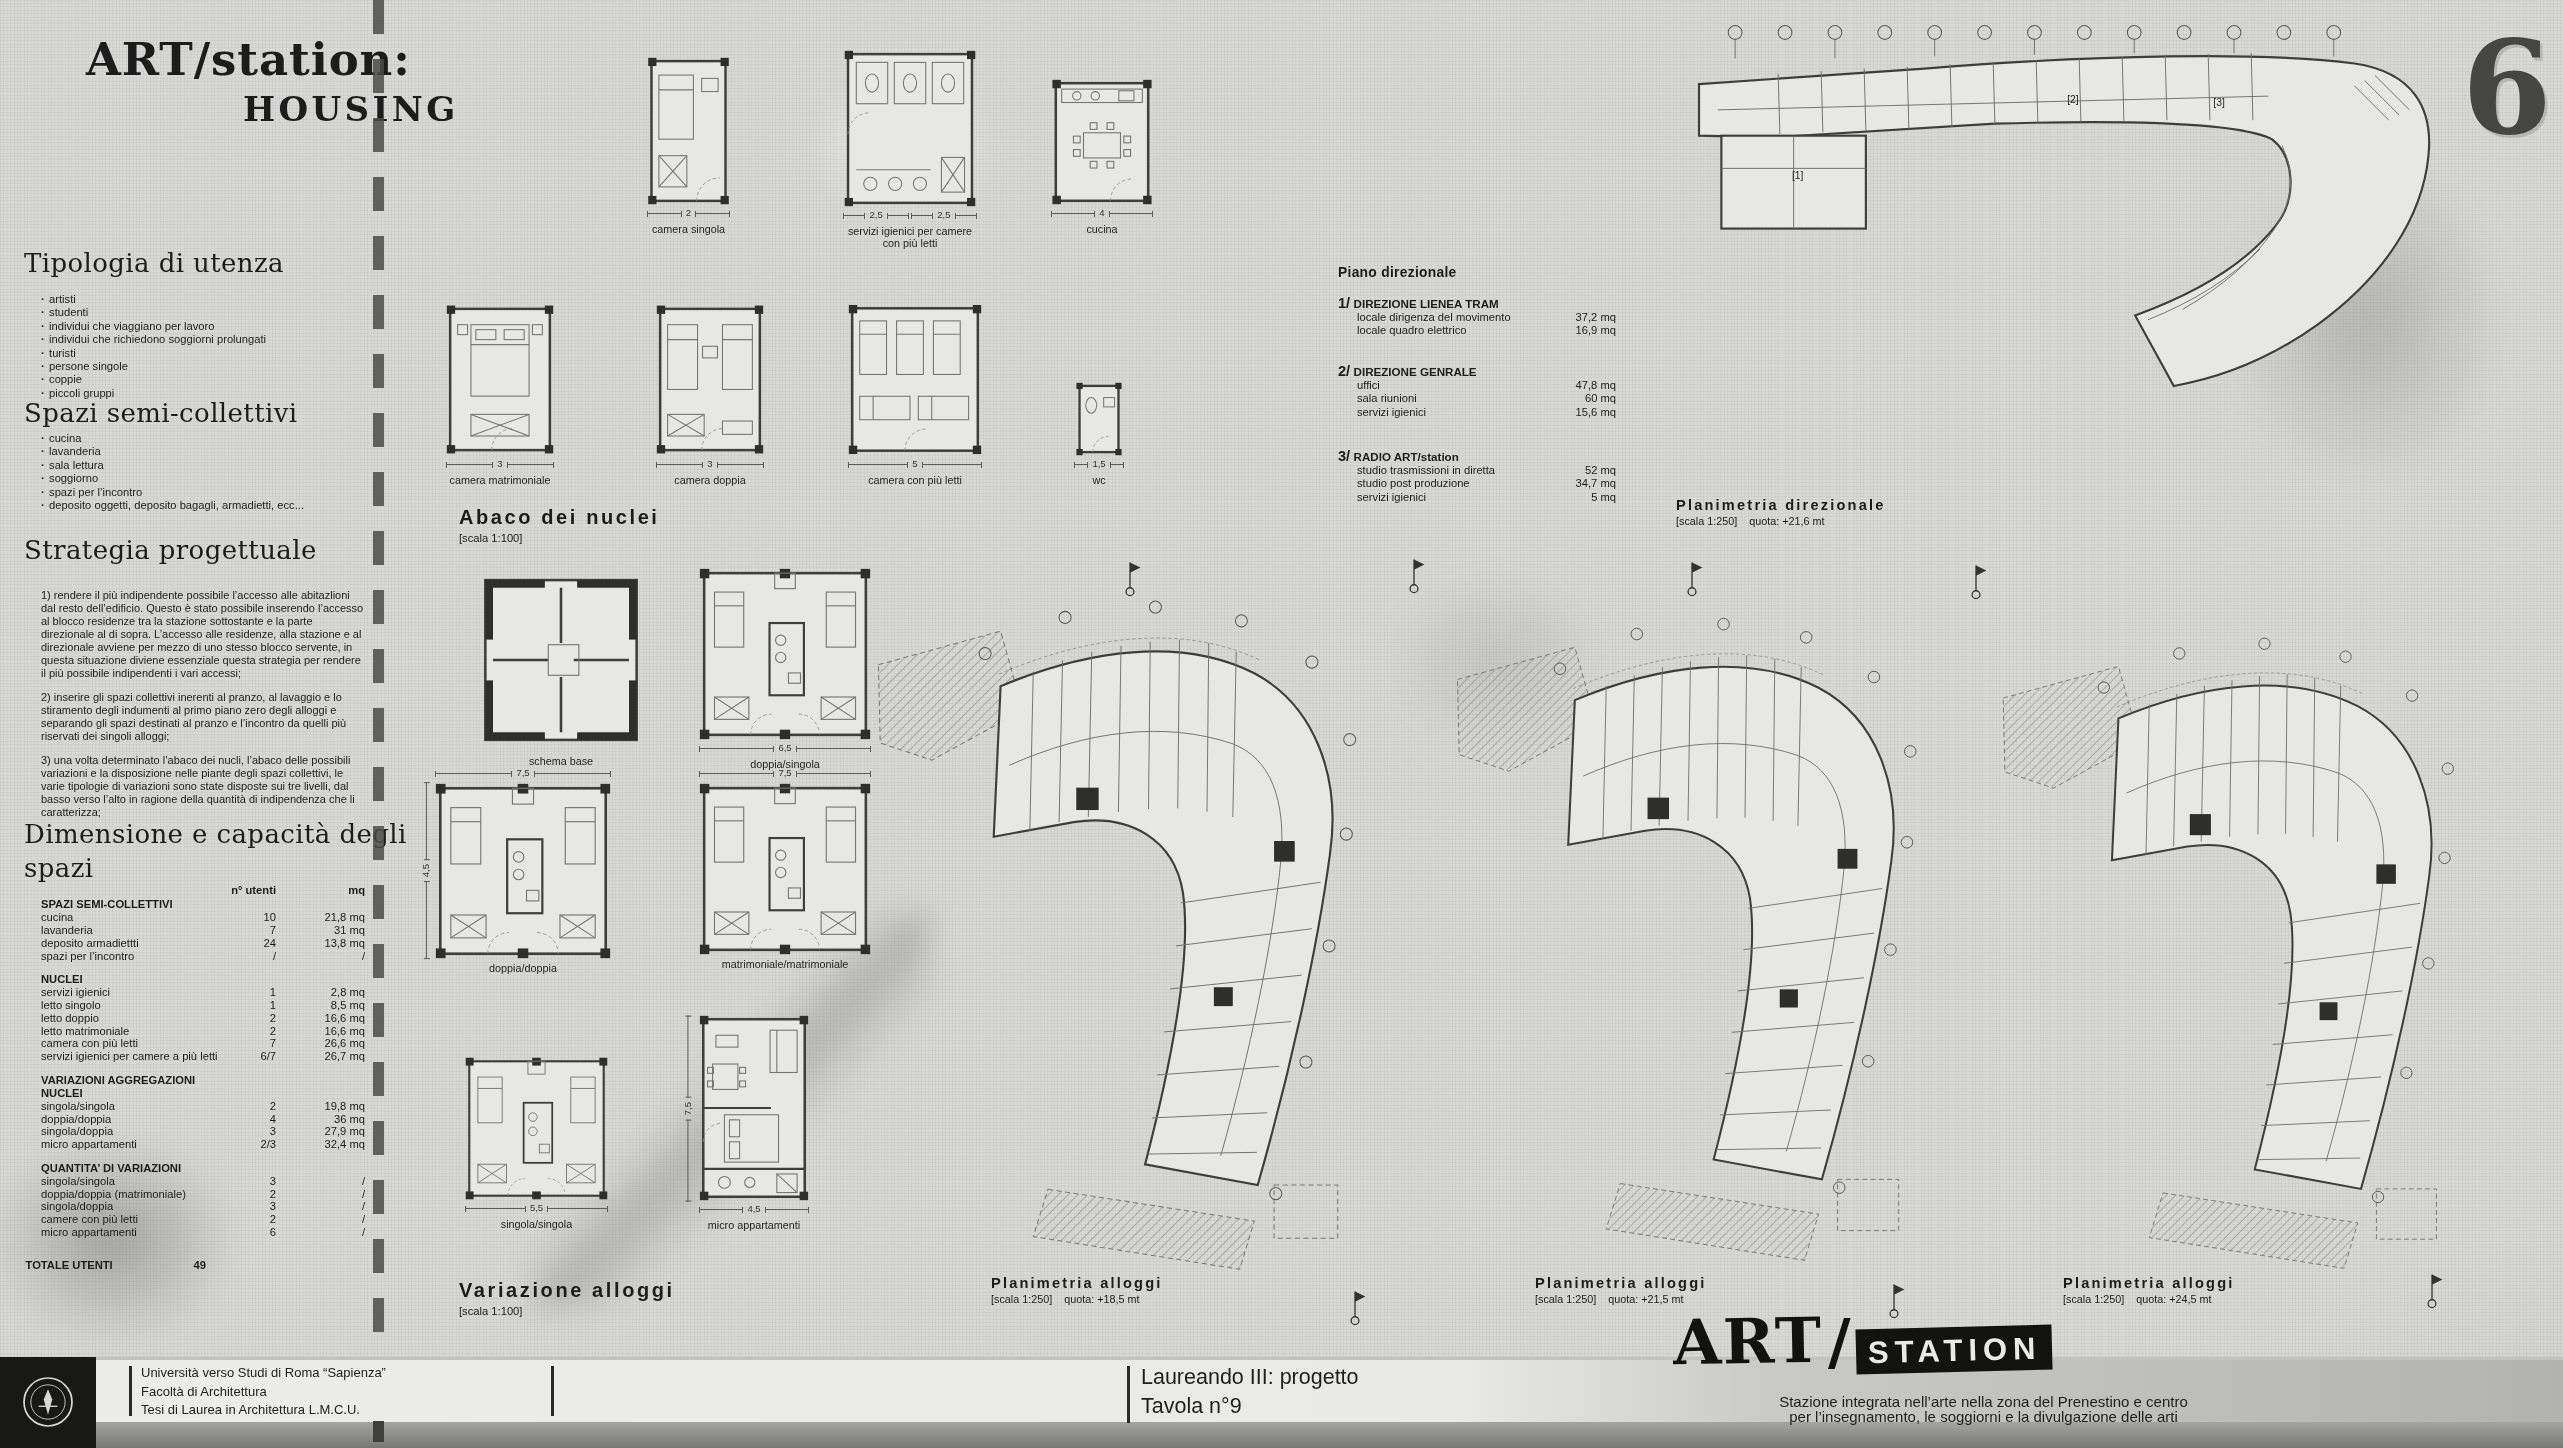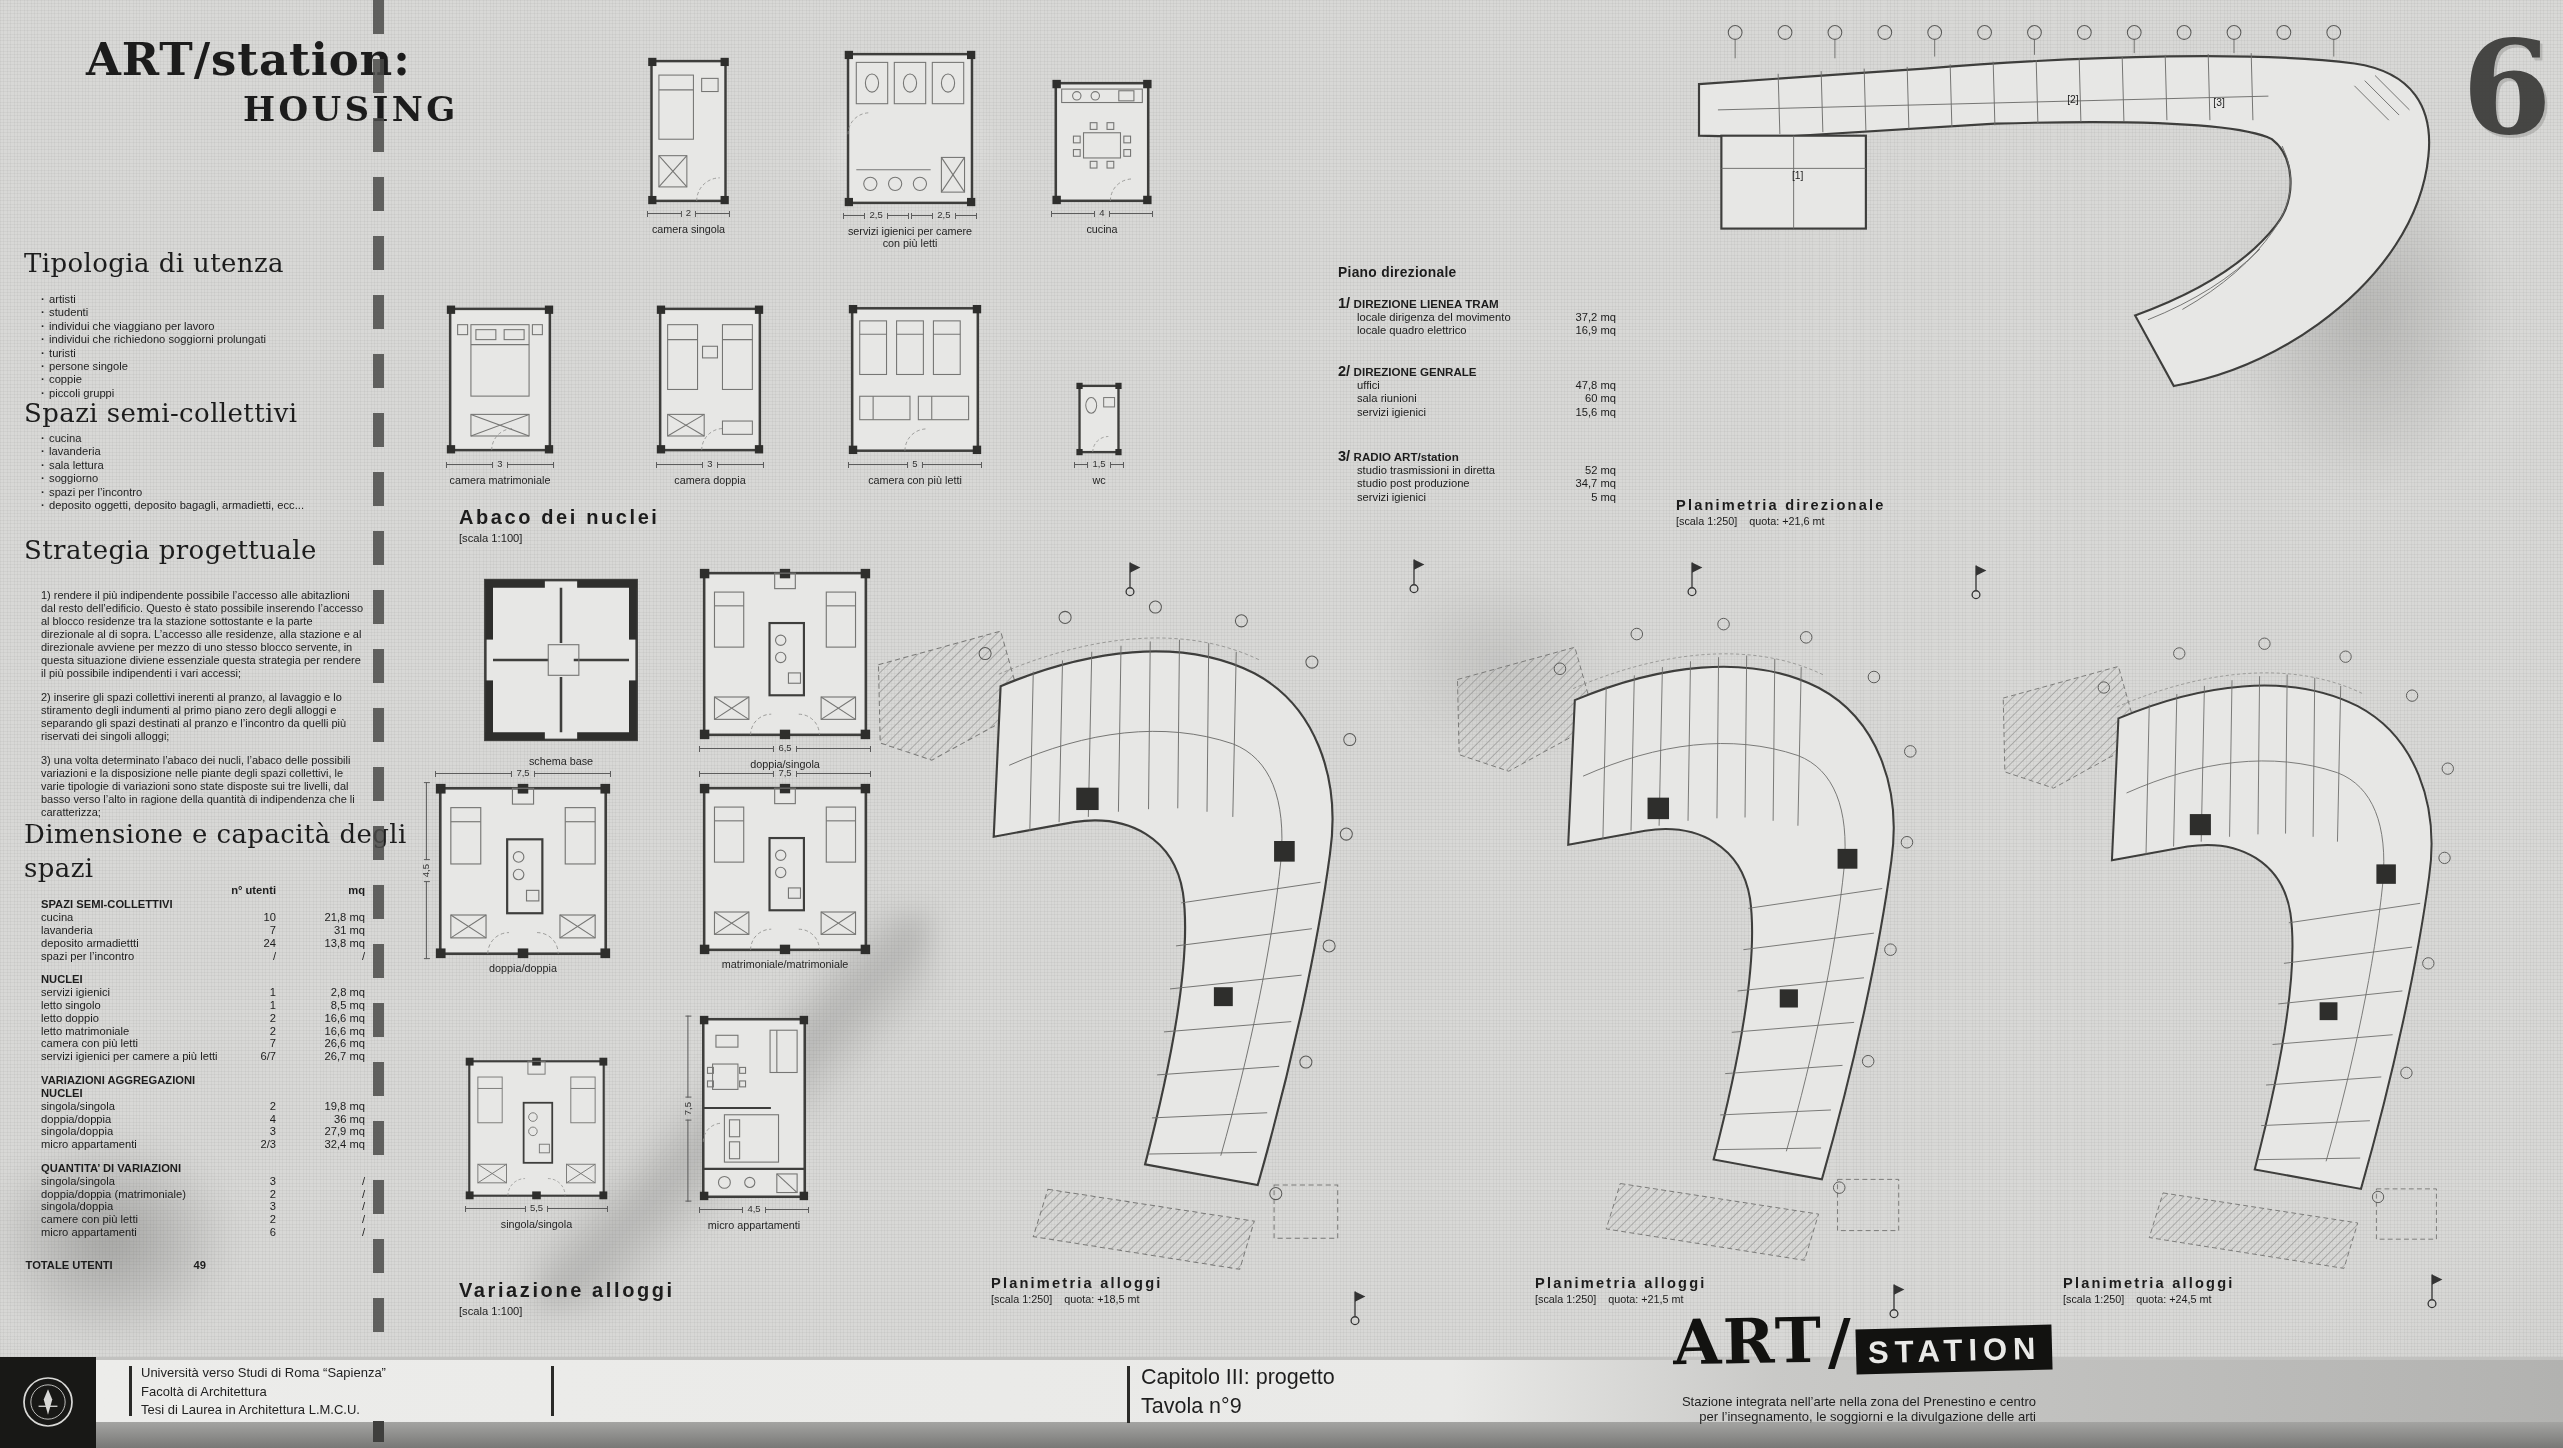--- a/index.html
+++ b/index.html
@@ -95,21 +95,21 @@
      background:linear-gradient(90deg,#ececea 0%,#e9e9e7 55%,#c9c9c7 68%,#b2b2b0 100%)}
   .f-bottom{position:absolute;left:96px;bottom:0;right:0;height:27px;
      background:linear-gradient(180deg,#a4a4a2,#767674)}
   .fbar{position:absolute;width:2.6px;height:50px;background:#2a2a28;top:1366px;z-index:6}
   .fcol{position:absolute;z-index:6;font-size:13px;line-height:18.5px;color:#222}
   .fchap{position:absolute;z-index:6;font-size:21.5px;line-height:29px;color:#1e1e1e}
   .logo{position:absolute;left:1673px;top:1311px;z-index:6;display:flex;align-items:flex-start}
   .logo .art{font-family:"DejaVu Serif","Liberation Serif",serif;font-weight:bold;font-size:62px;line-height:62px;color:#121210;letter-spacing:1.7px;transform:rotate(-1deg)}
   .logo .sl{font-family:"DejaVu Serif","Liberation Serif",serif;font-weight:bold;font-size:62px;line-height:62px;color:#121210;margin:0 5.2px}
   .logo .sta{background:#121210;color:#e9e9e7;font-weight:bold;font-size:31px;line-height:31px;letter-spacing:6px;padding:7.7px 10.3px 6px 12px;margin-top:15.5px;transform:rotate(-1.5deg)}
-  .tagline{position:absolute;left:1567px;top:1394px;width:469px;z-index:6;text-align:right;font-size:13px;line-height:15px;color:#1e1e1e}
+  .tagline{position:absolute;left:1749px;top:1394px;width:469px;z-index:6;text-align:center;font-size:15px;line-height:15px;color:#1e1e1e}
   .emblem{position:absolute;left:18px;top:14.6px}
 </style>
 </head>
 <body>
 
 <svg width="0" height="0" style="position:absolute" aria-hidden="true">
   <defs>
     <pattern id="hatch" width="8" height="8" patternTransform="rotate(45)" patternUnits="userSpaceOnUse">
       <line x1="0" y1="0" x2="0" y2="8" stroke="#8a8a88" stroke-width="1.4"></line>
     </pattern>
@@ -855,21 +855,21 @@
   </div>
   <div class="fbar" style="left:129px"></div>
   <div class="fcol" style="left:141px;top:1364px">
     <div>Università verso Studi di Roma “Sapienza”</div>
     <div>Facoltà di Architettura</div>
     <div>Tesi di Laurea in Architettura L.M.C.U.</div>
   </div>
   <div class="fbar" style="left:551px"></div>
   <div class="fbar" style="left:1127px;height:57px"></div>
   <div class="fchap" style="left:1141px;top:1363px">
-    <div>Capitolo III: progetto</div>
+    <div>Laureando III: progetto</div>
     <div>Tavola n°9</div>
   </div>
   <div class="logo">
     <span class="art">ART</span>
     <span class="sl">/</span>
     <span class="sta">STATION</span>
   </div>
   <div class="tagline">
     <div>Stazione integrata nell’arte nella zona del Prenestino e centro</div>
     <div>per l’insegnamento, le soggiorni e la divulgazione delle arti</div>

